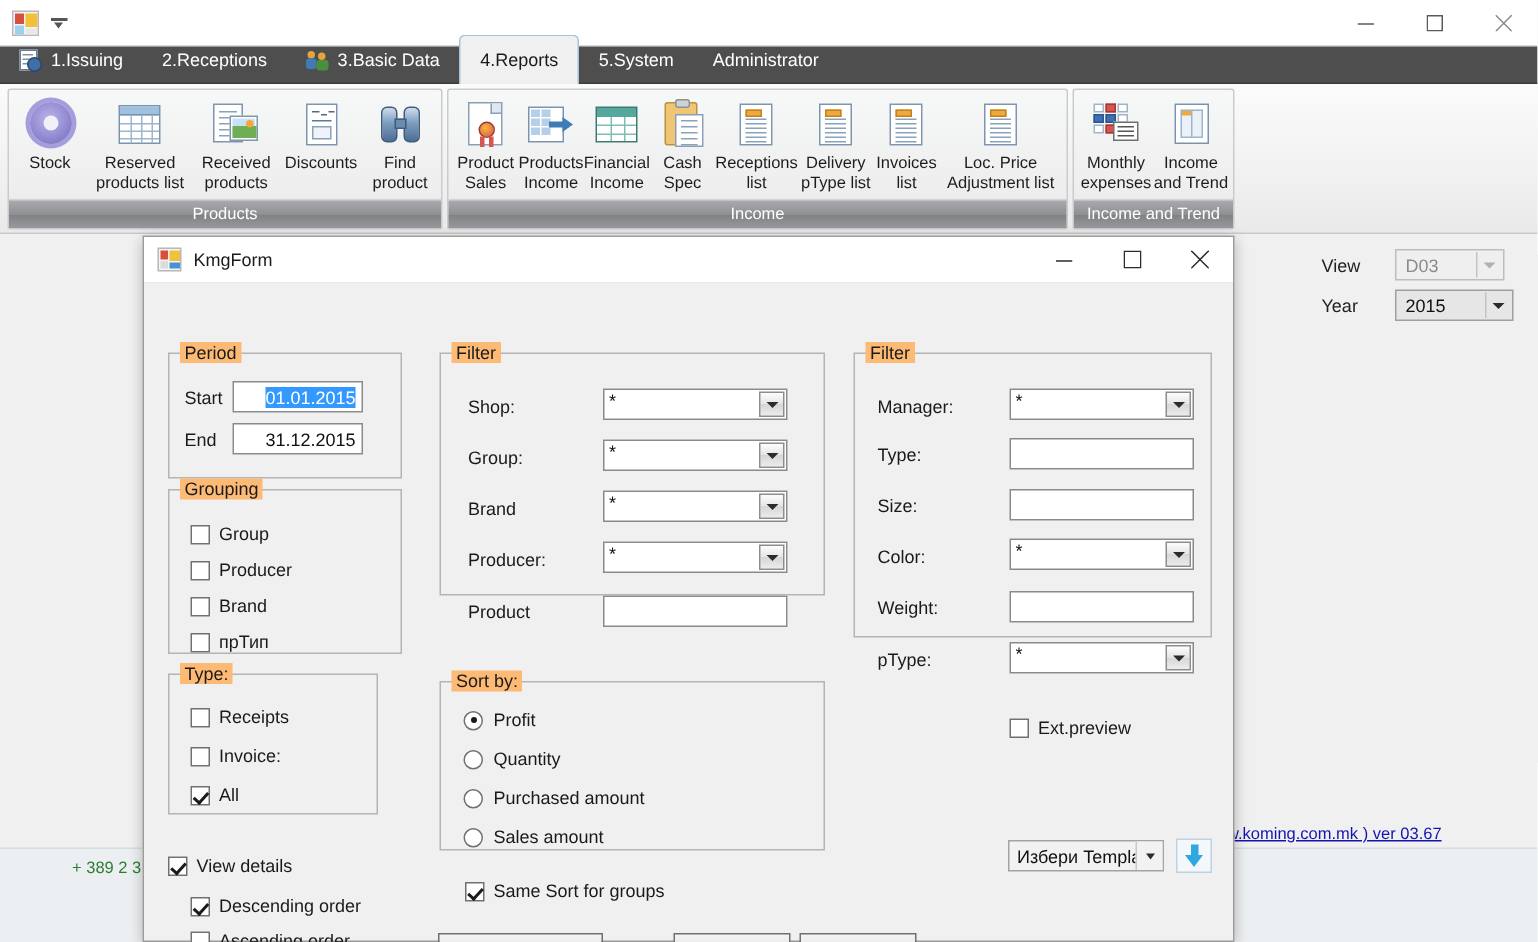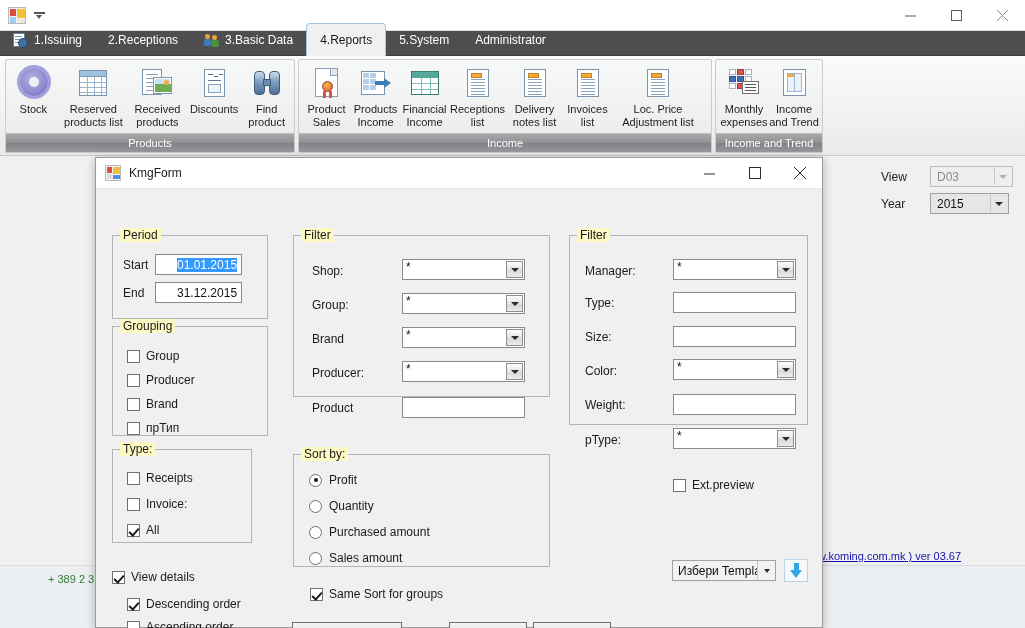--- a/index.html
+++ b/index.html
@@ -269,21 +269,21 @@
 
   .dlg-body { position: relative; height: 440px; }
 
   
   .gb {
     position: absolute;
     border: 1px solid #b4b4b4;
   }
   .gb > .gb-lbl {
     position: absolute; top: -8px; left: 7px;
-    background: #fef9c3; padding: 0 3px;
+    background: #fdba74; padding: 0 3px;
     font-size: 12px; color: #1a1a1a;
   }
 
   .fld-lbl { position: absolute; font-size: 12px; color: #1a1a1a; }
 
   .tbox {
     position: absolute; height: 21px;
     background: #ffffff; border: 1px solid #8a8a8a;
     font-size: 12px; color: #111;
     display: flex; align-items: center; padding-left: 21px;
@@ -550,20 +550,36 @@
               <span class="hd"></span>
               <span class="v" style="left:9px"></span>
                 <span class="v" style="left:18px"></span>
               <span class="h" style="top:11px"></span>
                 <span class="h" style="top:17px"></span>
             </span>
           </span>
           <span class="cap">Financial
 Income</span>
         </div>
+        <div class="ritem">
+          <span class="glyph">
+            <span class="g-clip">
+                <span class="clipt"></span>
+                <span class="page">
+                  <b></b>
+                  <b></b>
+                  <b></b>
+                  <b></b>
+                  <b></b>
+                </span>
+              </span>
+          </span>
+          <span class="cap">Cash
+Spec</span>
+        </div>
         <div class="ritem wide">
           <span class="glyph">
             <span class="g-doc">
                 <span class="hdr"></span>
                 <span class="lines">
                   <b></b>
                   <b></b>
                   <b></b>
                   <b></b>
                   <b></b>
@@ -582,21 +598,21 @@
                   <b></b>
                   <b></b>
                   <b></b>
                   <b></b>
                   <b></b>
                   <b></b>
                 </span>
               </span>
           </span>
           <span class="cap">Delivery
-notes list</span>
+pType list</span>
         </div>
         <div class="ritem">
           <span class="glyph">
             <span class="g-doc">
                 <span class="hdr"></span>
                 <span class="lines">
                   <b></b>
                   <b></b>
                   <b></b>
                   <b></b>
@@ -662,21 +678,21 @@
           </span>
           <span class="cap">Income
 and Trend</span>
         </div>
       </div>
       <div class="rgroup-label">Income and Trend</div>
     </div>
   </div>
 
   <div class="bg-label" style="left:881px; top:170px;">View</div>
-  <div class="bg-combo disabled" style="left:930px; top:166px; width:83px;">
+  <div class="bg-combo disabled" style="left:930px; top:166px; width:73px;">
     <span>D03</span>
     <span class="arrowbox">
         <span class="caret-dn"></span>
       </span>
   </div>
   <div class="bg-label" style="left:881px; top:197px;">Year</div>
   <div class="bg-combo" style="left:930px; top:193px; width:79px;">
     <span>2015</span>
     <span class="arrowbox">
         <span class="caret-dn"></span>

